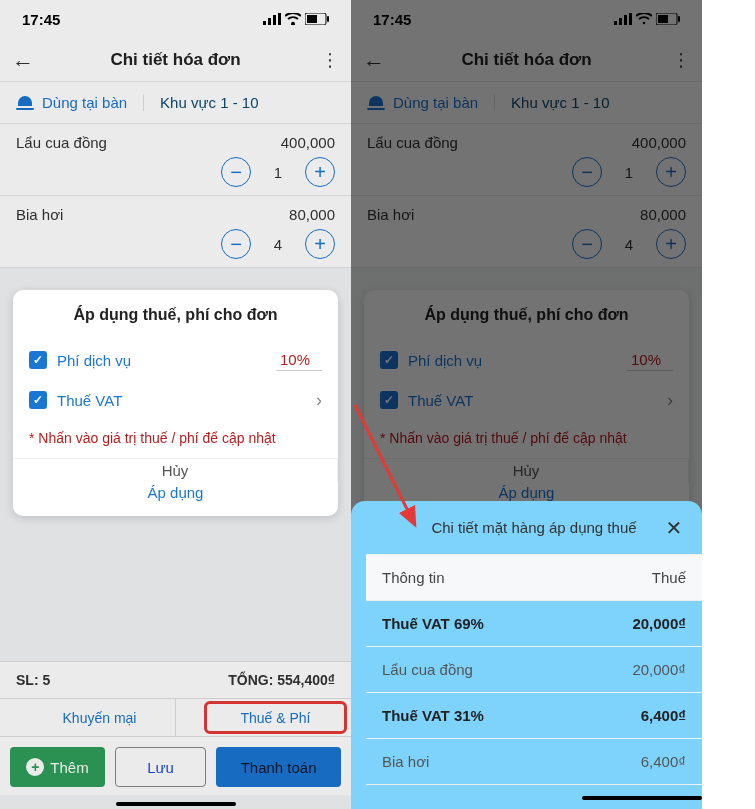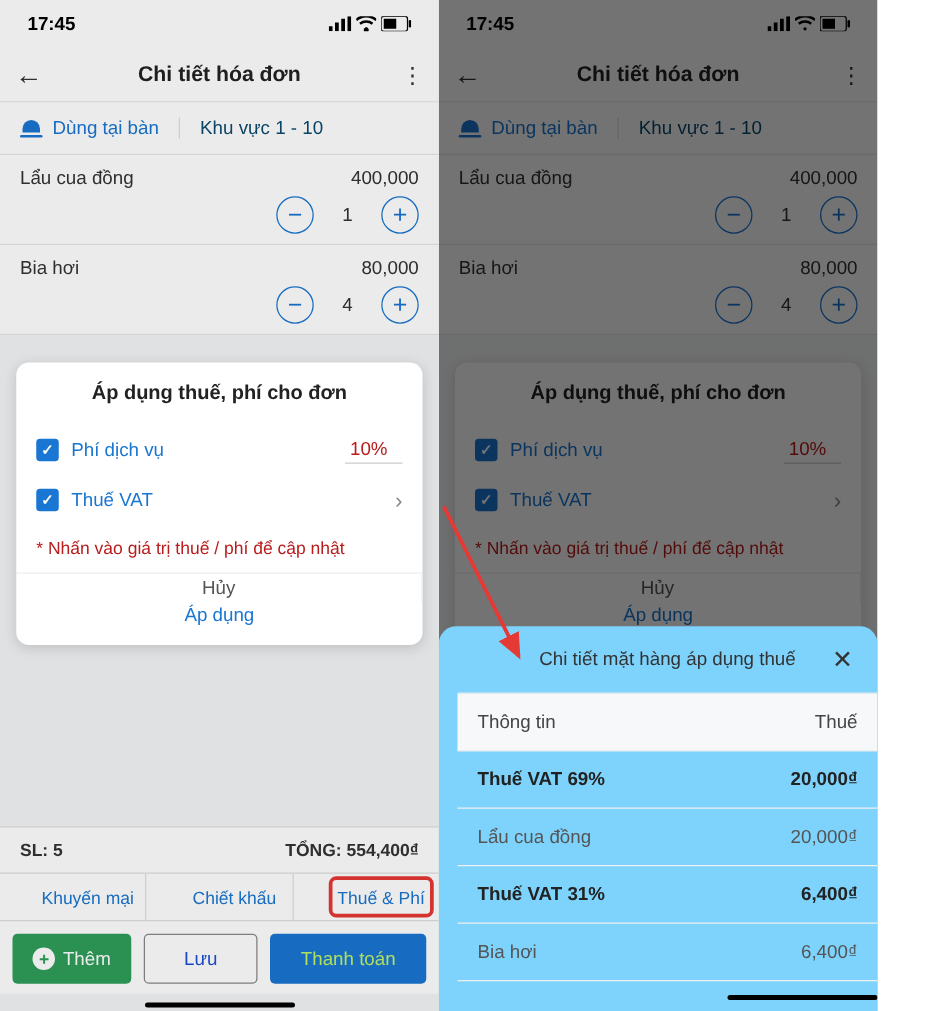--- a/index.html
+++ b/index.html
@@ -40,21 +40,21 @@
 .summary { display: flex; justify-content: space-between; padding: 10px 16px; font-size: 14px; font-weight: 600; color: #333; border-top: 1px solid #e0e0e0; border-bottom: 1px solid #e0e0e0; }
 .tabs { display: flex; height: 38px; border-bottom: 1px solid #e0e0e0; }
 .tab { flex: 1; display: flex; align-items: center; justify-content: center; font-size: 14px; color: #1976d2; font-weight: 500; border-right: 1px solid #e0e0e0; margin-left: 24px; }
 .tab:last-child { border-right: none; }
 .tab.highlight { position: relative; }
 .tab.highlight::after { content: ''; position: absolute; inset: 2px 4px; border: 3px solid #e53935; border-radius: 6px; }
 .action-row { display: flex; gap: 10px; padding: 10px 10px 8px; }
 .btn-add { background: #2e9e5b; color: #fff; border-radius: 4px; height: 40px; display: flex; align-items: center; justify-content: center; gap: 6px; font-size: 15px; font-weight: 500; width: 95px; }
 .btn-add .plus-circle { width: 18px; height: 18px; border-radius: 50%; background: #fff; color: #2e9e5b; display: flex; align-items: center; justify-content: center; font-size: 14px; font-weight: bold; }
 .btn-save { flex: 1; height: 40px; border: 1px solid #888; border-radius: 4px; display: flex; align-items: center; justify-content: center; font-size: 15px; color: #1d4ed8; background: #fff; }
-.btn-pay { flex: 1.4; height: 40px; background: #1976d2; color: #bef264; border-radius: 4px; display: flex; align-items: center; justify-content: center; font-size: 15px; font-weight: 500; }
+.btn-pay { flex: 1.4; height: 40px; background: #1976d2; color: #0f172a; border-radius: 4px; display: flex; align-items: center; justify-content: center; font-size: 15px; font-weight: 500; }
 .home-ind { position: absolute; bottom: 3px; left: 50%; transform: translateX(-50%); width: 120px; height: 4px; background: #000; border-radius: 2px; }
 
 .sheet { position: absolute; left: 0; right: 0; bottom: 0; background: #7dd3fc; z-index: 70; border-radius: 14px 14px 0 0; padding-left: 15px; }
 .sheet-header { display: flex; align-items: center; height: 54px; padding: 0 16px; border-bottom: 1px solid #eee; }
 .sheet-title { flex: 1; text-align: center; font-size: 15px; font-weight: 500; color: #333; }
 .sheet-close { font-size: 20px; color: #333; width: 24px; text-align: center;}
 .sheet-close-spacer { width: 24px; }
 .sheet-cols { display: flex; justify-content: space-between; padding: 14px 16px; font-size: 15px; font-weight: 500; color: #444; border-bottom: 1px solid #eee; background: #f7f8fa; }
 .sheet-row { display: flex; justify-content: space-between; padding: 14px 16px; font-size: 15px; border-bottom: 1px solid #f0f0f0; }
 .sheet-row.bold { font-weight: 600; color: #222; }
@@ -154,21 +154,20 @@
     </div>
   </div>
 
   <div class="bottom-area">
     <div class="summary">
       <span>SL: 5</span>
       <span>TỔNG: 554,400₫</span>
     </div>
     <div class="tabs">
       <div class="tab">Khuyến mại</div>
-      <div class="tab">Chiết khấu</div>
       <div class="tab highlight">Thuế &amp; Phí</div>
     </div>
     <div class="action-row">
       <div class="btn-add">
         <span class="plus-circle">+</span>
         <span>Thêm</span>
       </div>
       <div class="btn-save">Lưu</div>
       <div class="btn-pay">Thanh toán</div>
     </div>

